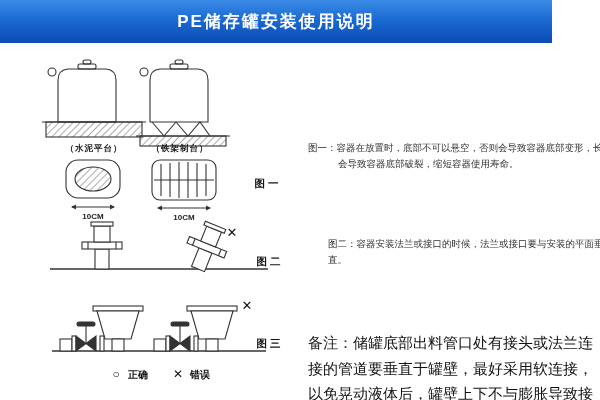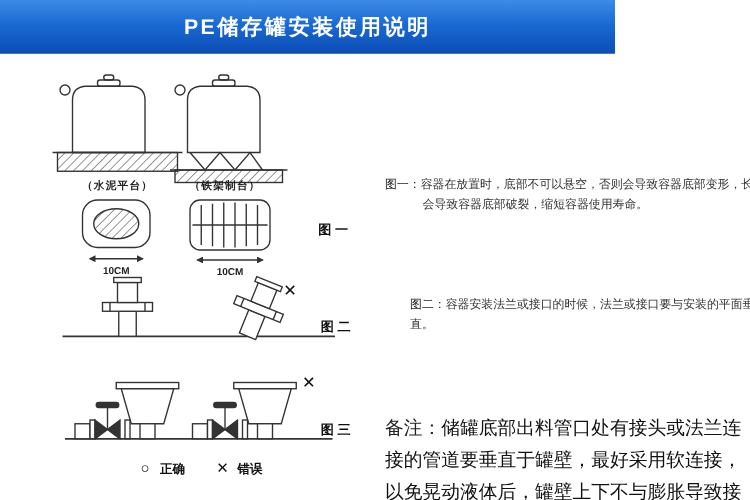--- a/index.html
+++ b/index.html
@@ -1,18 +1,18 @@
 <!DOCTYPE html>
 <html><head>
 <meta charset="utf-8">
 <style>
   html,body{margin:0;padding:0;background:#e9e9e9;}
   .page{position:relative;width:600px;height:400px;background:#ffffff;overflow:hidden;
         font-family:"Liberation Sans","DejaVu Sans",sans-serif;}
-  .banner{position:absolute;left:0;top:0;width:492px;height:43px;
+  .banner{position:absolute;left:0;top:0;width:552px;height:43px;
           background:linear-gradient(180deg,#3c8be6 0%,#1a6ad3 45%,#0a4cb4 100%);
           display:flex;align-items:center;justify-content:center;}
   .banner h1{margin:0;color:#ffffff;font-size:17px;font-weight:bold;letter-spacing:2px;}
   .figures{position:absolute;left:40px;top:56px;}
   svg text{font-family:"Liberation Sans","DejaVu Sans",sans-serif;}
   .cap{font-size:8.5px;font-weight:bold;fill:#222;text-anchor:middle;letter-spacing:1px;}
   .dim{font-size:8px;font-weight:bold;fill:#222;text-anchor:middle;}
   .figlabel{font-size:10.5px;font-weight:bold;fill:#111;text-anchor:middle;letter-spacing:3px;}
   .wrong{font-size:13px;font-weight:bold;fill:#111;text-anchor:middle;}
   .legend-sym{font-size:12px;font-weight:bold;fill:#111;text-anchor:middle;}

